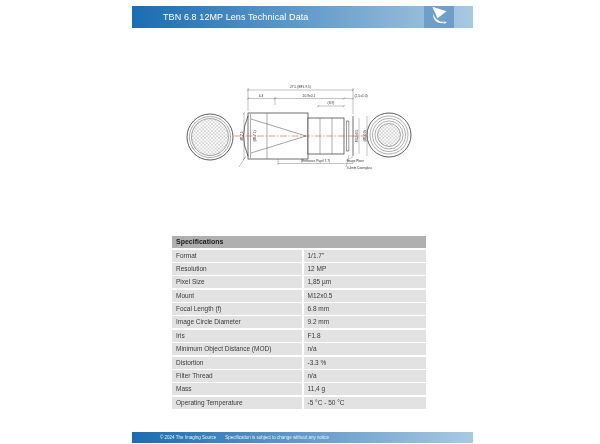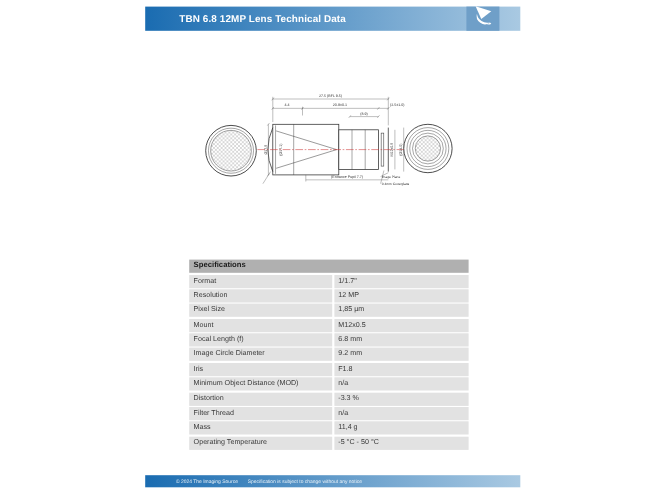--- a/index.html
+++ b/index.html
@@ -6,21 +6,21 @@
   body{
     width:600px;height:444px;position:relative;background:#ffffff;
     font-family:"Liberation Sans",sans-serif;overflow:hidden;
   }
   .header-bar{
     position:absolute;left:132px;top:6px;width:341px;height:22px;
     background:linear-gradient(to right,var(--header_start,#1a6cb1),var(--header_end,#a9c9e2));
     display:flex;align-items:center;
   }
   .header-title{
-    color:#ffffff;font-size:9px;font-weight:bold;padding-left:31px;
+    color:#ffffff;font-size:9px;font-weight:normal;padding-left:31px;
     letter-spacing:.1px;white-space:nowrap;
   }
   .logo-box{
     position:absolute;right:19px;top:0;width:30px;height:22px;
     background:var(--logo_bg,#6f9fc8);
     display:flex;align-items:center;justify-content:center;
   }
   .drawing-wrap{position:absolute;left:170px;top:75px;width:270px;height:115px;}
   .spec-table{position:absolute;left:172px;top:236px;width:254px;}
   .thead{

